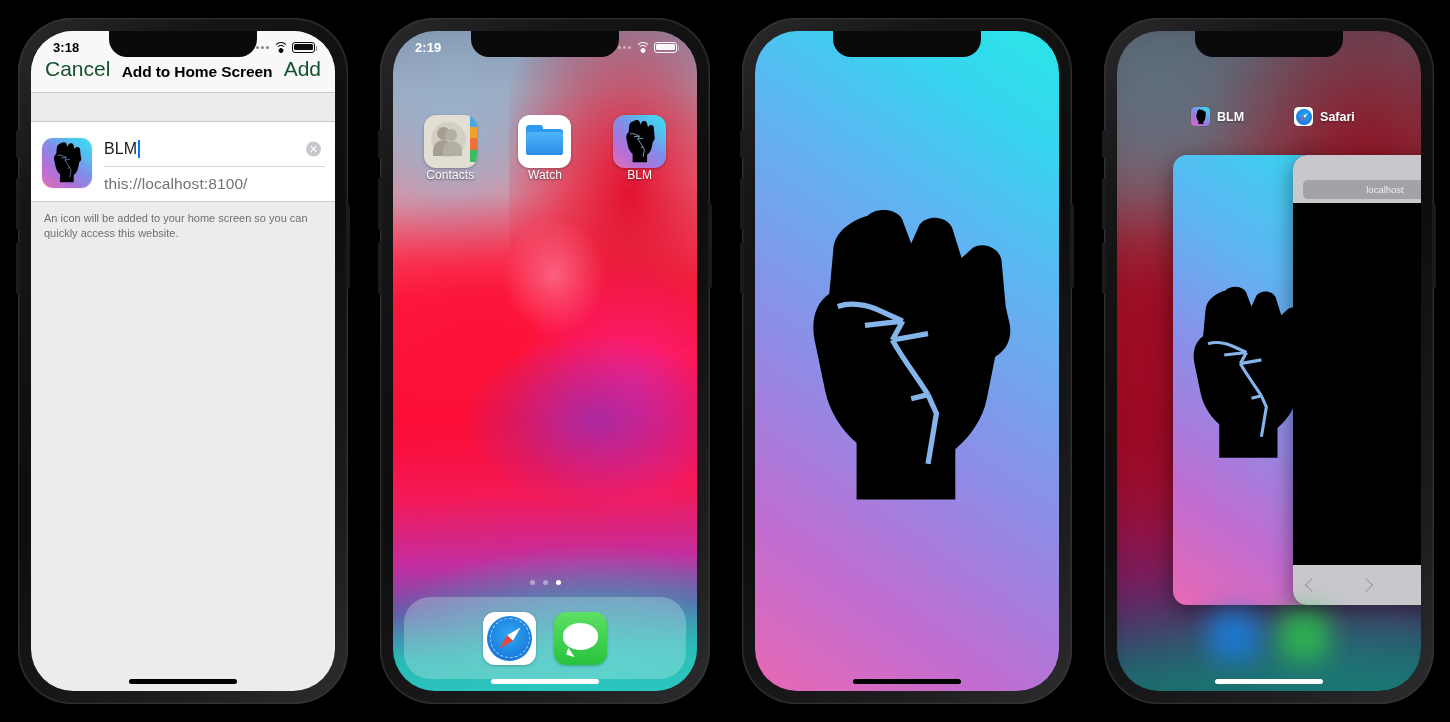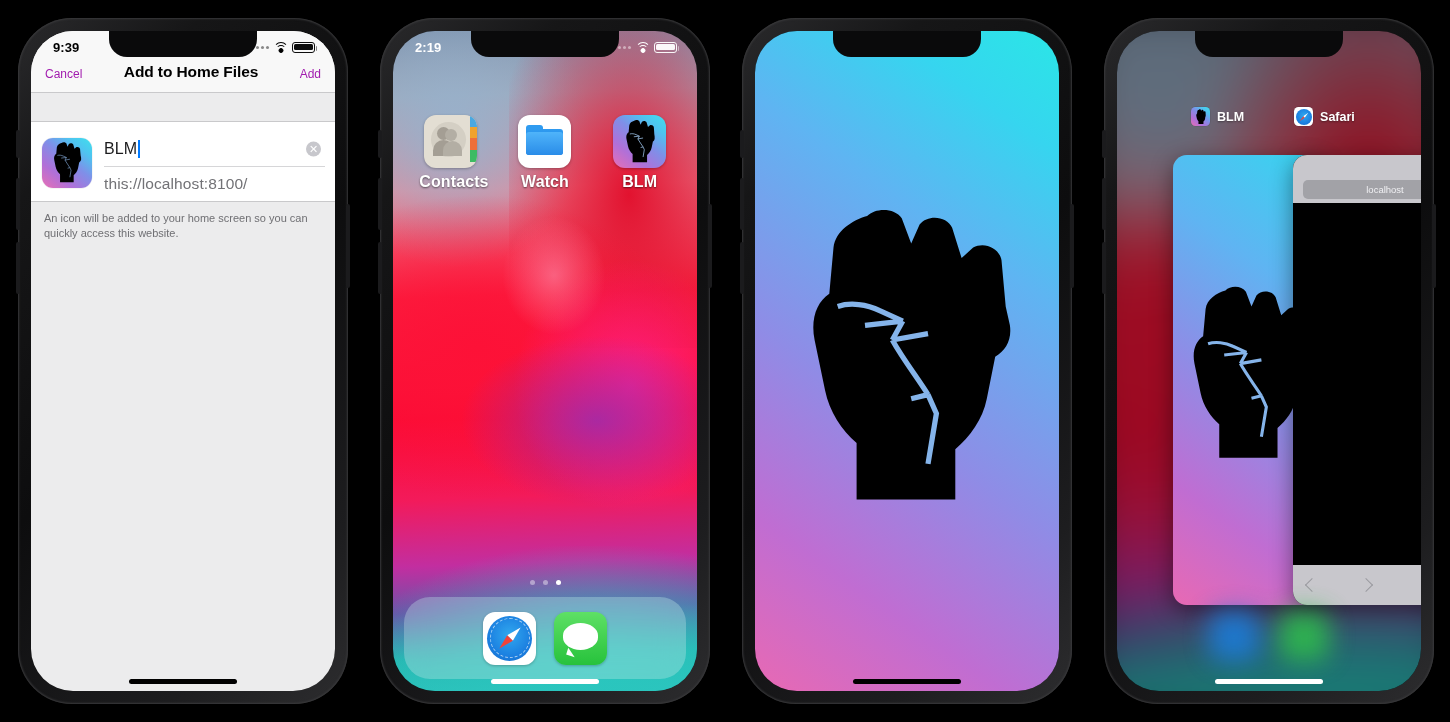--- a/index.html
+++ b/index.html
@@ -68,21 +68,21 @@
   .hi-light{background:#fff;}
 
   
   #phone1{left:18px;}
   .sheet{position:absolute;inset:0;background:#ececed;display:flex;flex-direction:column;}
   .nav{
     height:62px;background:#f8f8f8;display:flex;align-items:flex-end;
     justify-content:space-between;padding:0 14px 11px 14px;box-sizing:border-box;
     border-bottom:.5px solid #c9c9cb;
   }
-  .nav-btn{font-size:12px;color:#a21caf;}
+  .nav-btn{font-size:21px;color:#14532d;}
   .nav-title{font-size:15.5px;font-weight:bold;color:#000;letter-spacing:-.1px;}
   .gap{height:28px;background:#ececed;}
   .card{background:#fff;border-top:.5px solid #c9c9cb;border-bottom:.5px solid #c9c9cb;
     display:flex;padding:10px 0 0 0;}
   .card-icon{width:50px;height:50px;border-radius:11px;margin:6px 12px 0 11px;flex:0 0 auto;
     position:relative;overflow:hidden;
     background:linear-gradient(40deg,#e86fb4 0%,#b070d8 28%,#7f8fe8 55%,#4fc3f0 78%,#3ee0ec 100%);
     box-shadow:0 0 0 .5px rgba(0,0,0,.08);}
   .card-fields{flex:1;padding-right:10px;}
   .fld{position:relative;display:flex;align-items:center;height:34px;}
@@ -115,22 +115,22 @@
   .wp-b6{position:absolute;left:-14%;bottom:-10%;width:130%;height:32%;
     background:radial-gradient(ellipse at 62% 60%,rgba(42,198,190,1),rgba(42,198,190,0) 72%);}
   .wp-b7{position:absolute;left:36%;top:28%;width:34%;height:18%;
     background:radial-gradient(ellipse at 50% 50%,rgba(255,150,180,.55),rgba(255,150,180,0) 70%);}
 
   .approw{position:absolute;top:84px;left:0;right:0;display:flex;
     justify-content:space-around;padding:0 10px;box-sizing:border-box;z-index:10;}
   .app{width:62px;text-align:center;}
   .app .ic{width:53px;height:53px;border-radius:12px;margin:0 auto;position:relative;
     overflow:hidden;box-shadow:0 1px 3px rgba(0,0,0,.28);}
-  .app .lb{margin-top:5px;font-size:16px;color:#fff;
-    text-shadow:0 1px 2px rgba(0,0,0,.55);letter-spacing:.1px;font-weight:bold;}
+  .app .lb{font-size:12px;color:#fff;
+    text-shadow:0 1px 2px rgba(0,0,0,.55);letter-spacing:.1px;}
 
   
   .ic-contacts{background:#e3ded3;}
   .ic-contacts .tabs{position:absolute;right:0;top:0;bottom:0;width:7px;
     background:linear-gradient(180deg,#4aa8e0 0%,#4aa8e0 22%,#f0a22c 22%,#f0a22c 44%,
       #ee6f3a 44%,#ee6f3a 66%,#3dbb63 66%,#3dbb63 88%,#e3ded3 88%);}
   .ic-contacts .circ{position:absolute;left:7px;top:7px;width:35px;height:35px;
     border-radius:50%;background:#d4cfc4;}
   .ic-contacts .p1{position:absolute;left:13px;top:12px;width:13px;height:13px;
     border-radius:50%;background:#a49e94;}
@@ -245,21 +245,21 @@
   <div class="phone" id="phone1">
     <div class="body"></div>
     <div class="side-btn btn-mute"></div>
     <div class="side-btn btn-volup"></div>
     <div class="side-btn btn-voldn"></div>
     <div class="side-btn btn-power"></div>
     <div class="screen">
       <div class="sheet">
         <div class="nav">
           <span class="nav-btn">Cancel</span>
-          <span class="nav-title">Add to Home Files</span>
+          <span class="nav-title">Add to Home Screen</span>
           <span class="nav-btn">Add</span>
         </div>
         <div class="gap"></div>
         <div class="card">
           <div class="card-icon">
             <svg class="fist-icon" viewBox="0 0 200 320">
               <path fill="#000" d="M62,22 C70,14 88,14 95,24 L104,48 L112,30 C120,20 138,22 143,33 L152,62 L163,52 C173,46 188,52 190,64 L194,108 L198,126 C200,140 194,150 184,156
               L176,196 C172,216 160,232 146,244 L146,292 L52,292 L52,238 C38,226 26,208 22,188 L12,140 C8,120 14,104 26,96
               L30,52 C32,36 48,26 62,22 Z"></path>
               <path fill="none" stroke="#8fb6e8" stroke-width="4" d="M34,108 C46,104 62,106 74,112 L96,122 M96,122 L60,126 M96,122 L86,140 M86,140 L120,134 M86,140 C96,158 110,176 120,192 M120,192 L104,196 M120,192 L128,210 L120,258"></path>
@@ -273,21 +273,21 @@
             </div>
             <div class="fld">
               <span class="fld-url">this://localhost:8100/</span>
             </div>
           </div>
         </div>
         <div class="note">An icon will be added to your home screen so you can quickly access this website.</div>
       </div>
       <div class="notch"></div>
       <div class="statusbar sb-dark">
-        <span class="sb-time">9:39</span>
+        <span class="sb-time">3:18</span>
         <span class="sb-right">
           <span class="sig">
               <i></i>
               <i></i>
               <i></i>
               <i></i>
             </span>
           <span class="wifi">
               <span class="w1"></span>
               <span class="w2"></span>

